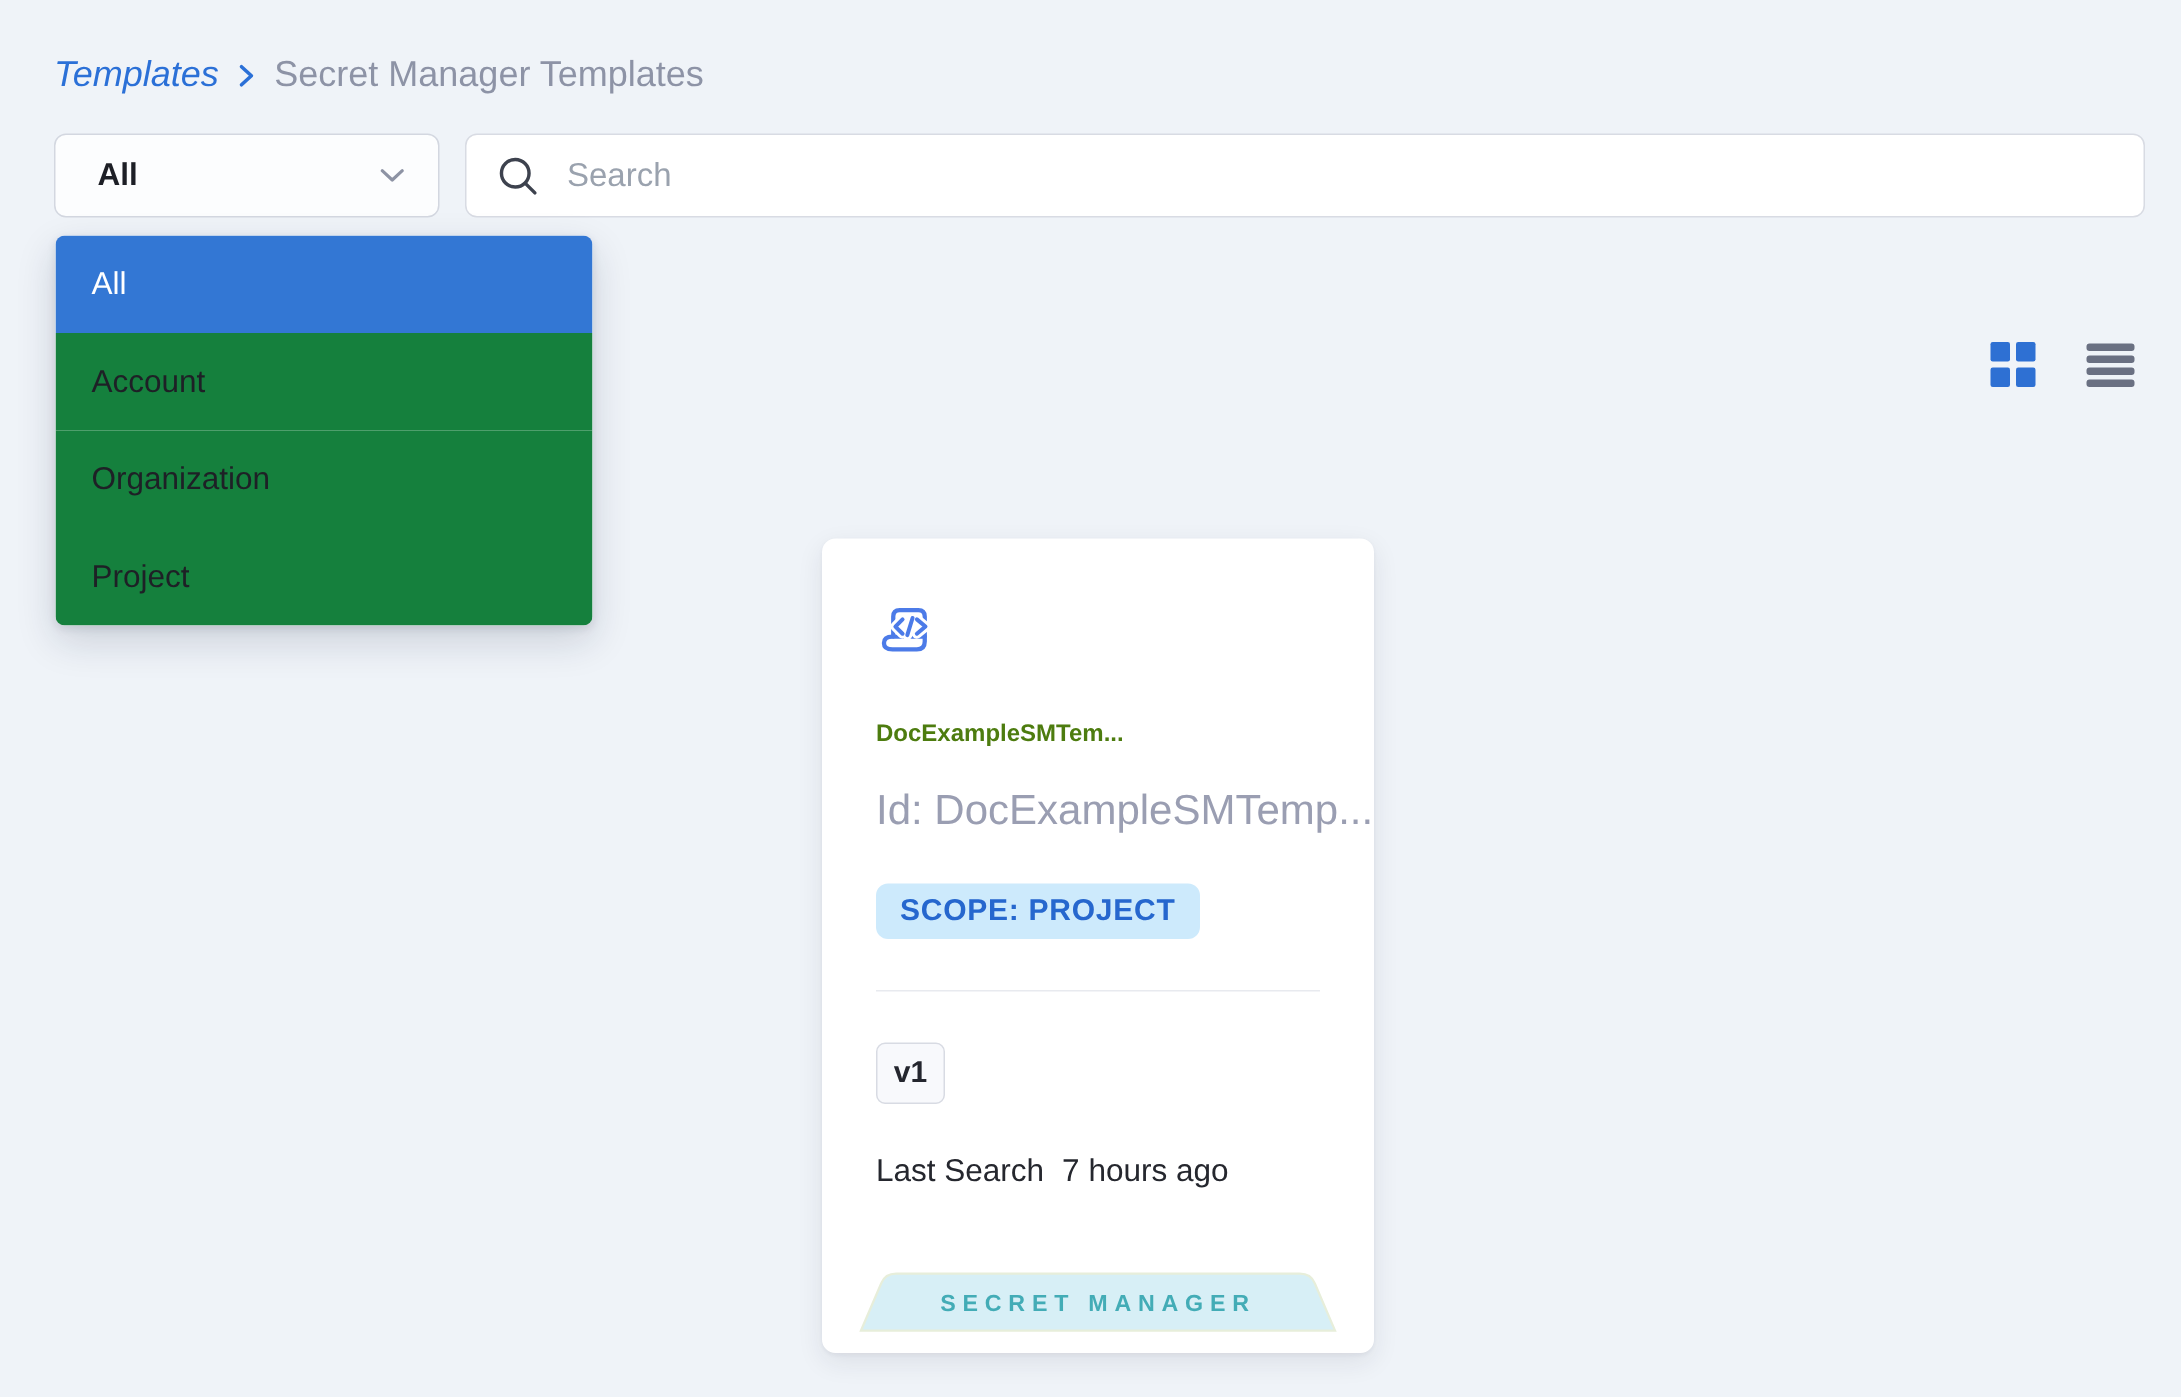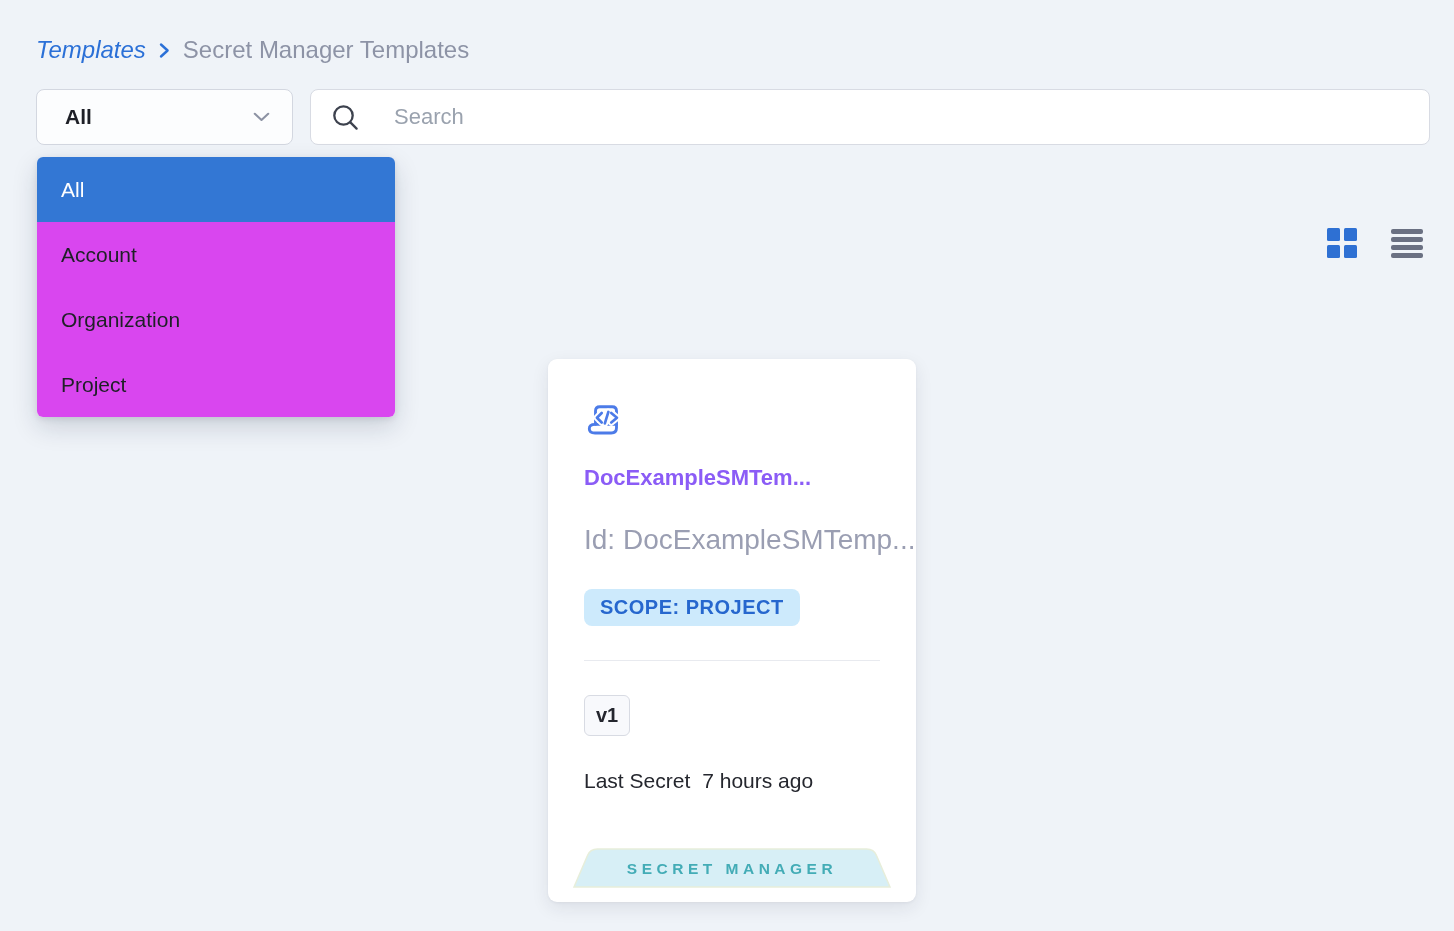--- a/index.html
+++ b/index.html
@@ -24,60 +24,60 @@
     background: #fcfdfe; border: 1px solid #d3d7e0; border-radius: 8px;
     box-sizing: border-box; display: flex; align-items: center;
     padding: 0 22px 0 28px; cursor: pointer;
   }
   .scope-select .value { font-size: 21px; font-weight: bold; color: #1d1f26; flex: 1; }
 
   
   .search-box {
     left: 310px; top: 89px; width: 1120px; height: 56px;
     background: #ffffff; border: 1px solid #d8dbe3; border-radius: 8px;
-    box-sizing: border-box; display: flex; align-items: center; gap: 33px;
+    box-sizing: border-box; display: flex; align-items: center; gap: 17px;
     padding: 0 20px 0 21px;
   }
   .search-box input {
     border: none; outline: none; background: transparent;
     font-family: inherit; font-size: 22px; color: #1d1f26; flex: 1;
   }
   .search-box input::placeholder { color: #9aa2ae; }
 
   
   .dropdown-panel {
     left: 37px; top: 157px; width: 358px;
     background: #ffffff; border-radius: 6px; overflow: hidden;
     box-shadow: 0 2px 6px rgba(20,30,60,.10), 0 10px 26px rgba(20,30,60,.16);
     z-index: 10;
   }
   .dropdown-item {
     height: 65px; line-height: 65px; padding: 0 24px;
-    font-size: 21px; color: #1e2026; cursor: pointer; background: #d946ef;
+    font-size: 21px; color: #1e2026; cursor: pointer; background: #15803d;
   }
   .dropdown-item.selected { background: #3377d4; color: #ffffff; }
 
   
   .grid-toggle { left: 1327px; top: 228px; width: 30px; height: 30px;
     display: grid; grid-template-columns: 13px 13px; grid-template-rows: 13px 13px;
     gap: 4px; cursor: pointer; }
   .grid-toggle span { background: #2e70d3; border-radius: 1.5px; }
   .list-toggle { left: 1391px; top: 229px; width: 32px; height: 29px;
     display: flex; flex-direction: column; justify-content: space-between; cursor: pointer; }
   .list-toggle span { height: 5px; background: #6a7082; border-radius: 2px; }
 
   
   .template-card {
     left: 548px; top: 359px; width: 368px; height: 543px;
     background: #ffffff; border-radius: 9px;
     box-shadow: 0 1px 3px rgba(35,36,60,.05), 0 6px 18px rgba(35,36,60,.09);
     cursor: pointer;
   }
   .card-icon { left: 37px; top: 42px; }
-  .card-title { left: 36px; top: 106px; font-size: 22px; font-weight: bold; color: #8b5cf6; }
+  .card-title { left: 36px; top: 122px; font-size: 16px; font-weight: bold; color: #4d7c0f; }
   .card-id { left: 36px; top: 165px; font-size: 28px; color: #9a9eb2; }
   .scope-badge {
     left: 36px; top: 230px; height: 37px;
     display: inline-flex; align-items: center; padding: 0 16px;
     background: #cdeafc; border-radius: 8px;
     font-size: 20px; font-weight: bold; letter-spacing: .5px; color: #2667ce;
   }
   .card-divider { left: 36px; top: 301px; width: 296px; height: 1px; background: #e8eaef; }
   .version-chip {
     left: 36px; top: 336px; width: 46px; height: 41px;
@@ -154,21 +154,21 @@
   <div class="abs card-title">DocExampleSMTem...</div>
   <div class="abs card-id">Id: DocExampleSMTemp...</div>
 
   <div class="abs scope-badge">SCOPE: PROJECT</div>
 
   <div class="abs card-divider"></div>
 
   <div class="abs version-chip">v1</div>
 
   <div class="abs last-updated">
-    <span>Last Secret</span>
+    <span>Last Search</span>
     <span>7 hours ago</span>
   </div>
 
   <div class="abs type-banner">
     <svg width="320" height="40" viewBox="0 0 320 40">
       <path d="M2 39 L15.5 7.5 Q18 1 25.5 1 H294.5 Q302 1 304.5 7.5 L318 39 Z" fill="#d7eff6" stroke="#e7eeda" stroke-width="1.5"></path>
       <text x="160" y="26" text-anchor="middle" style="font-family:'Liberation Sans','DejaVu Sans',sans-serif;font-size:15.5px;font-weight:bold;letter-spacing:4.5px;fill:#43acb6;">SECRET MANAGER</text>
     </svg>
   </div>
 

